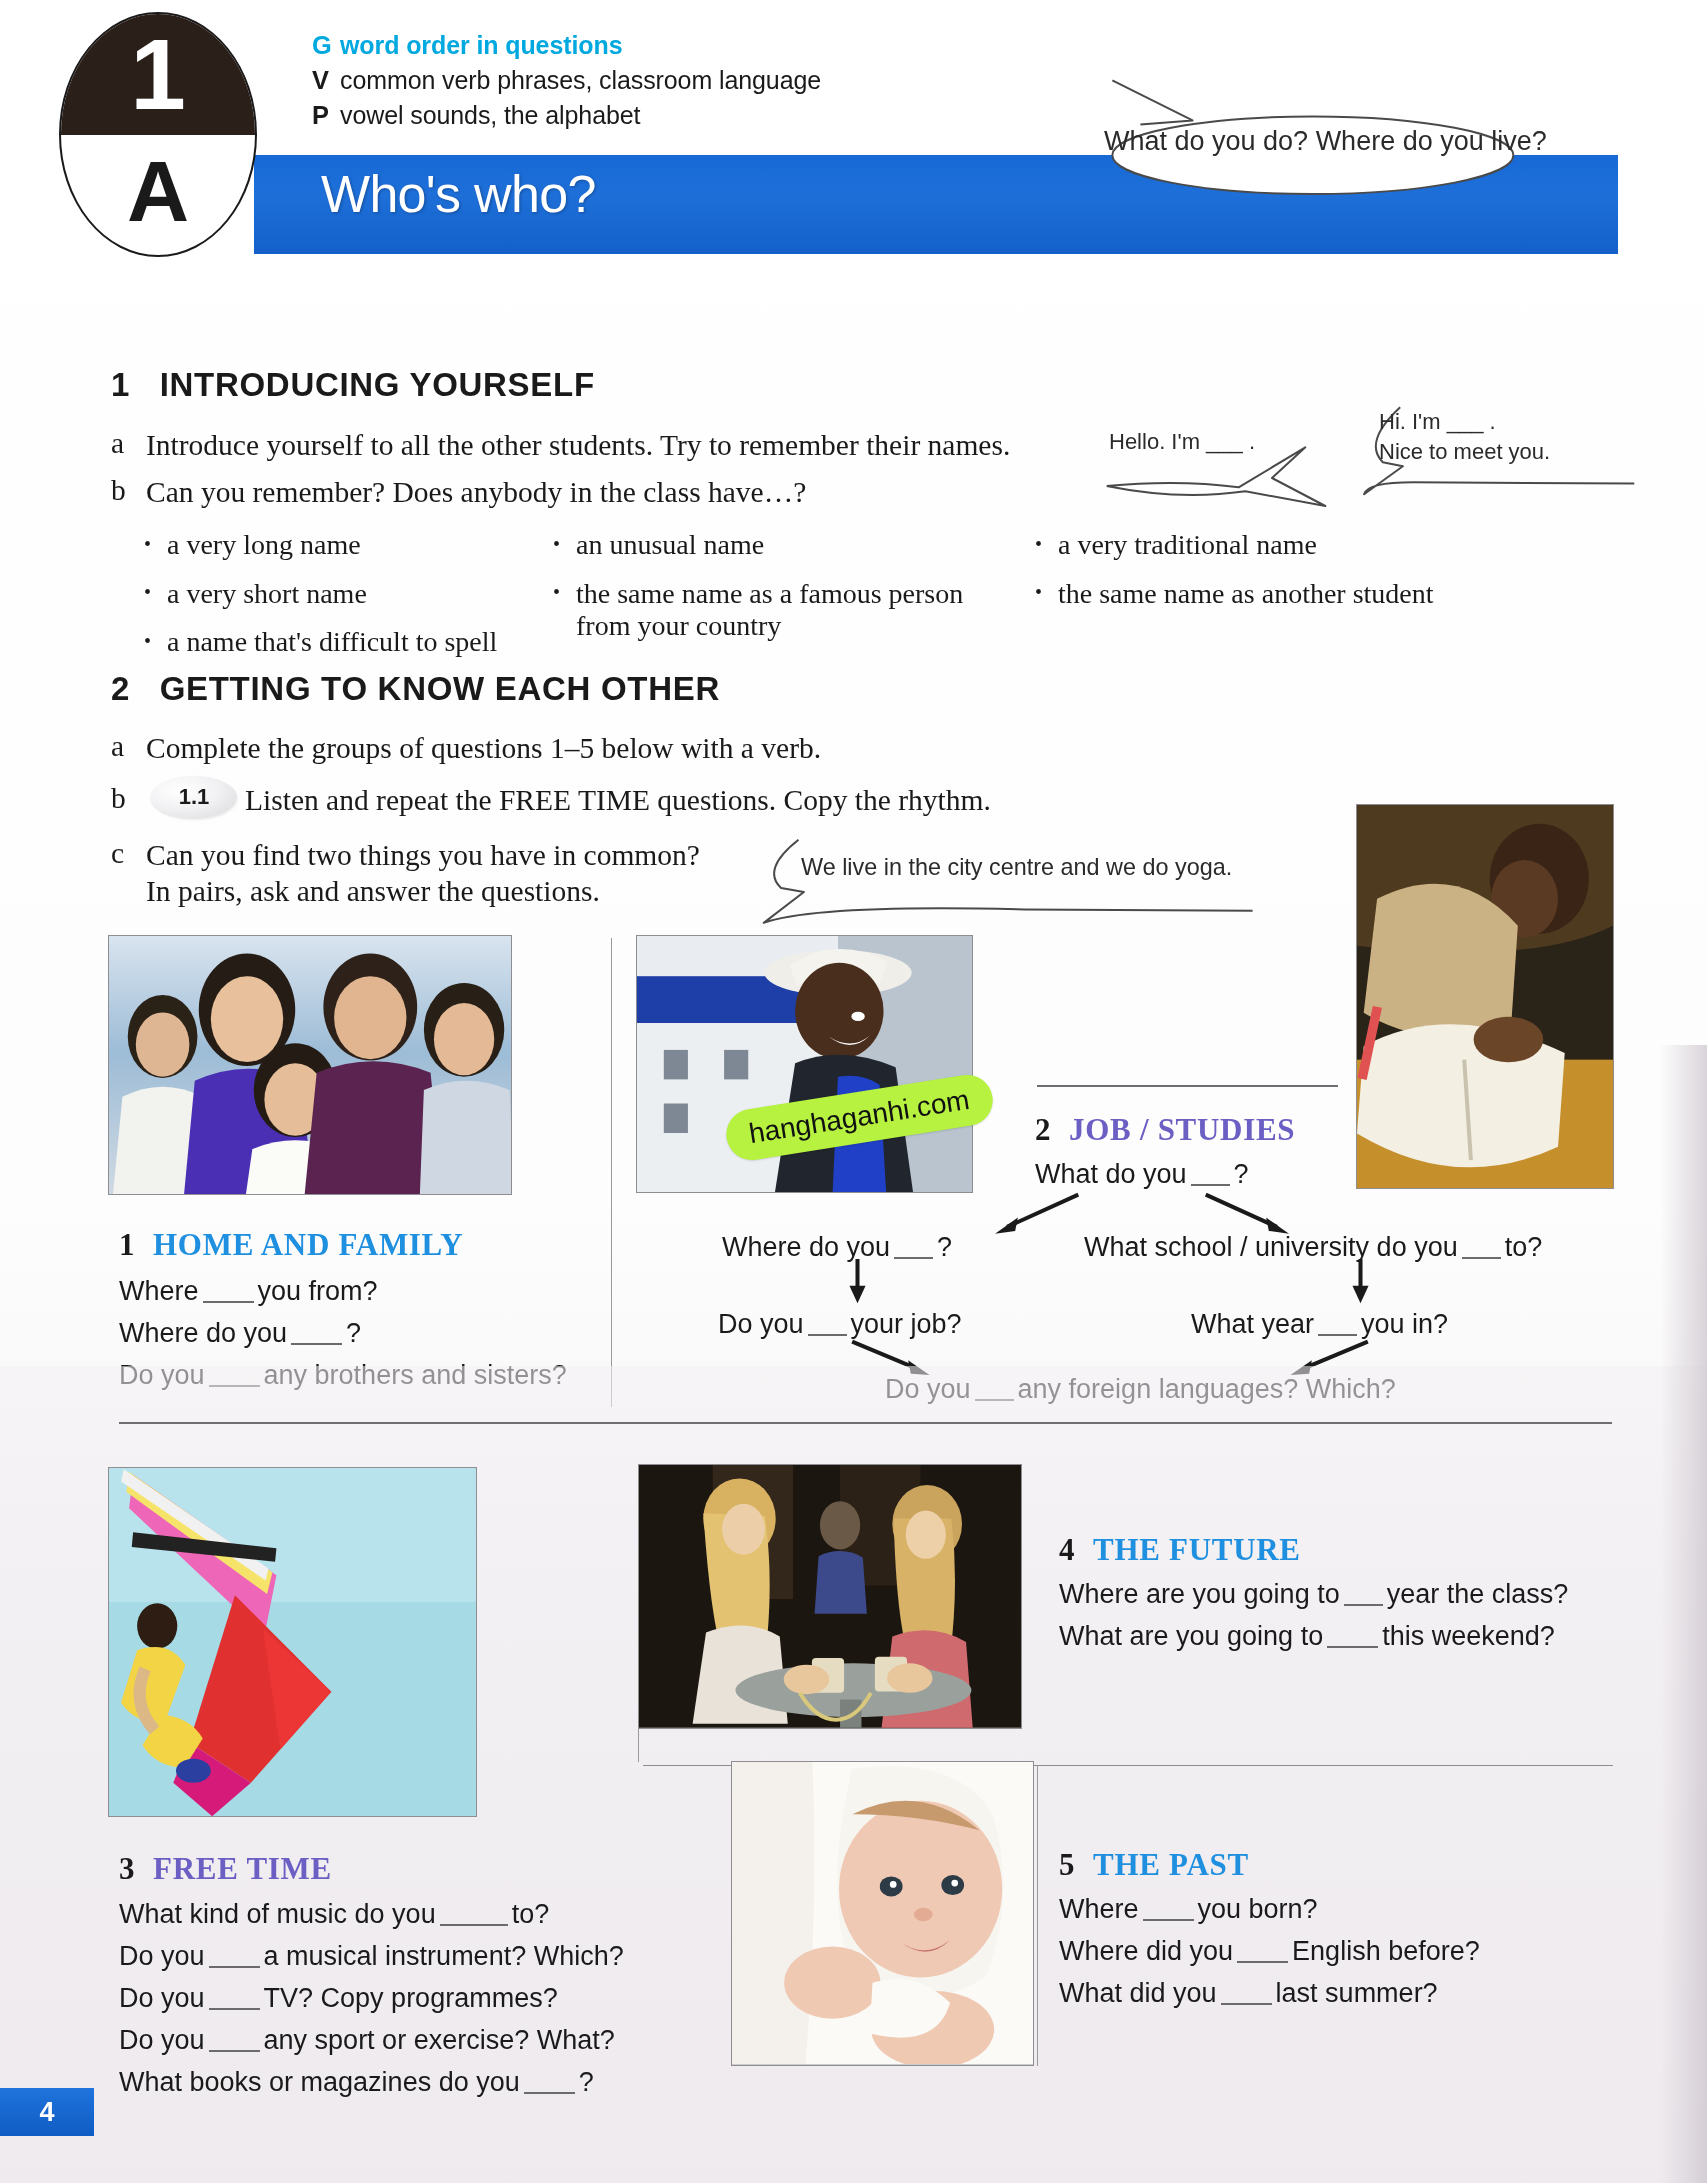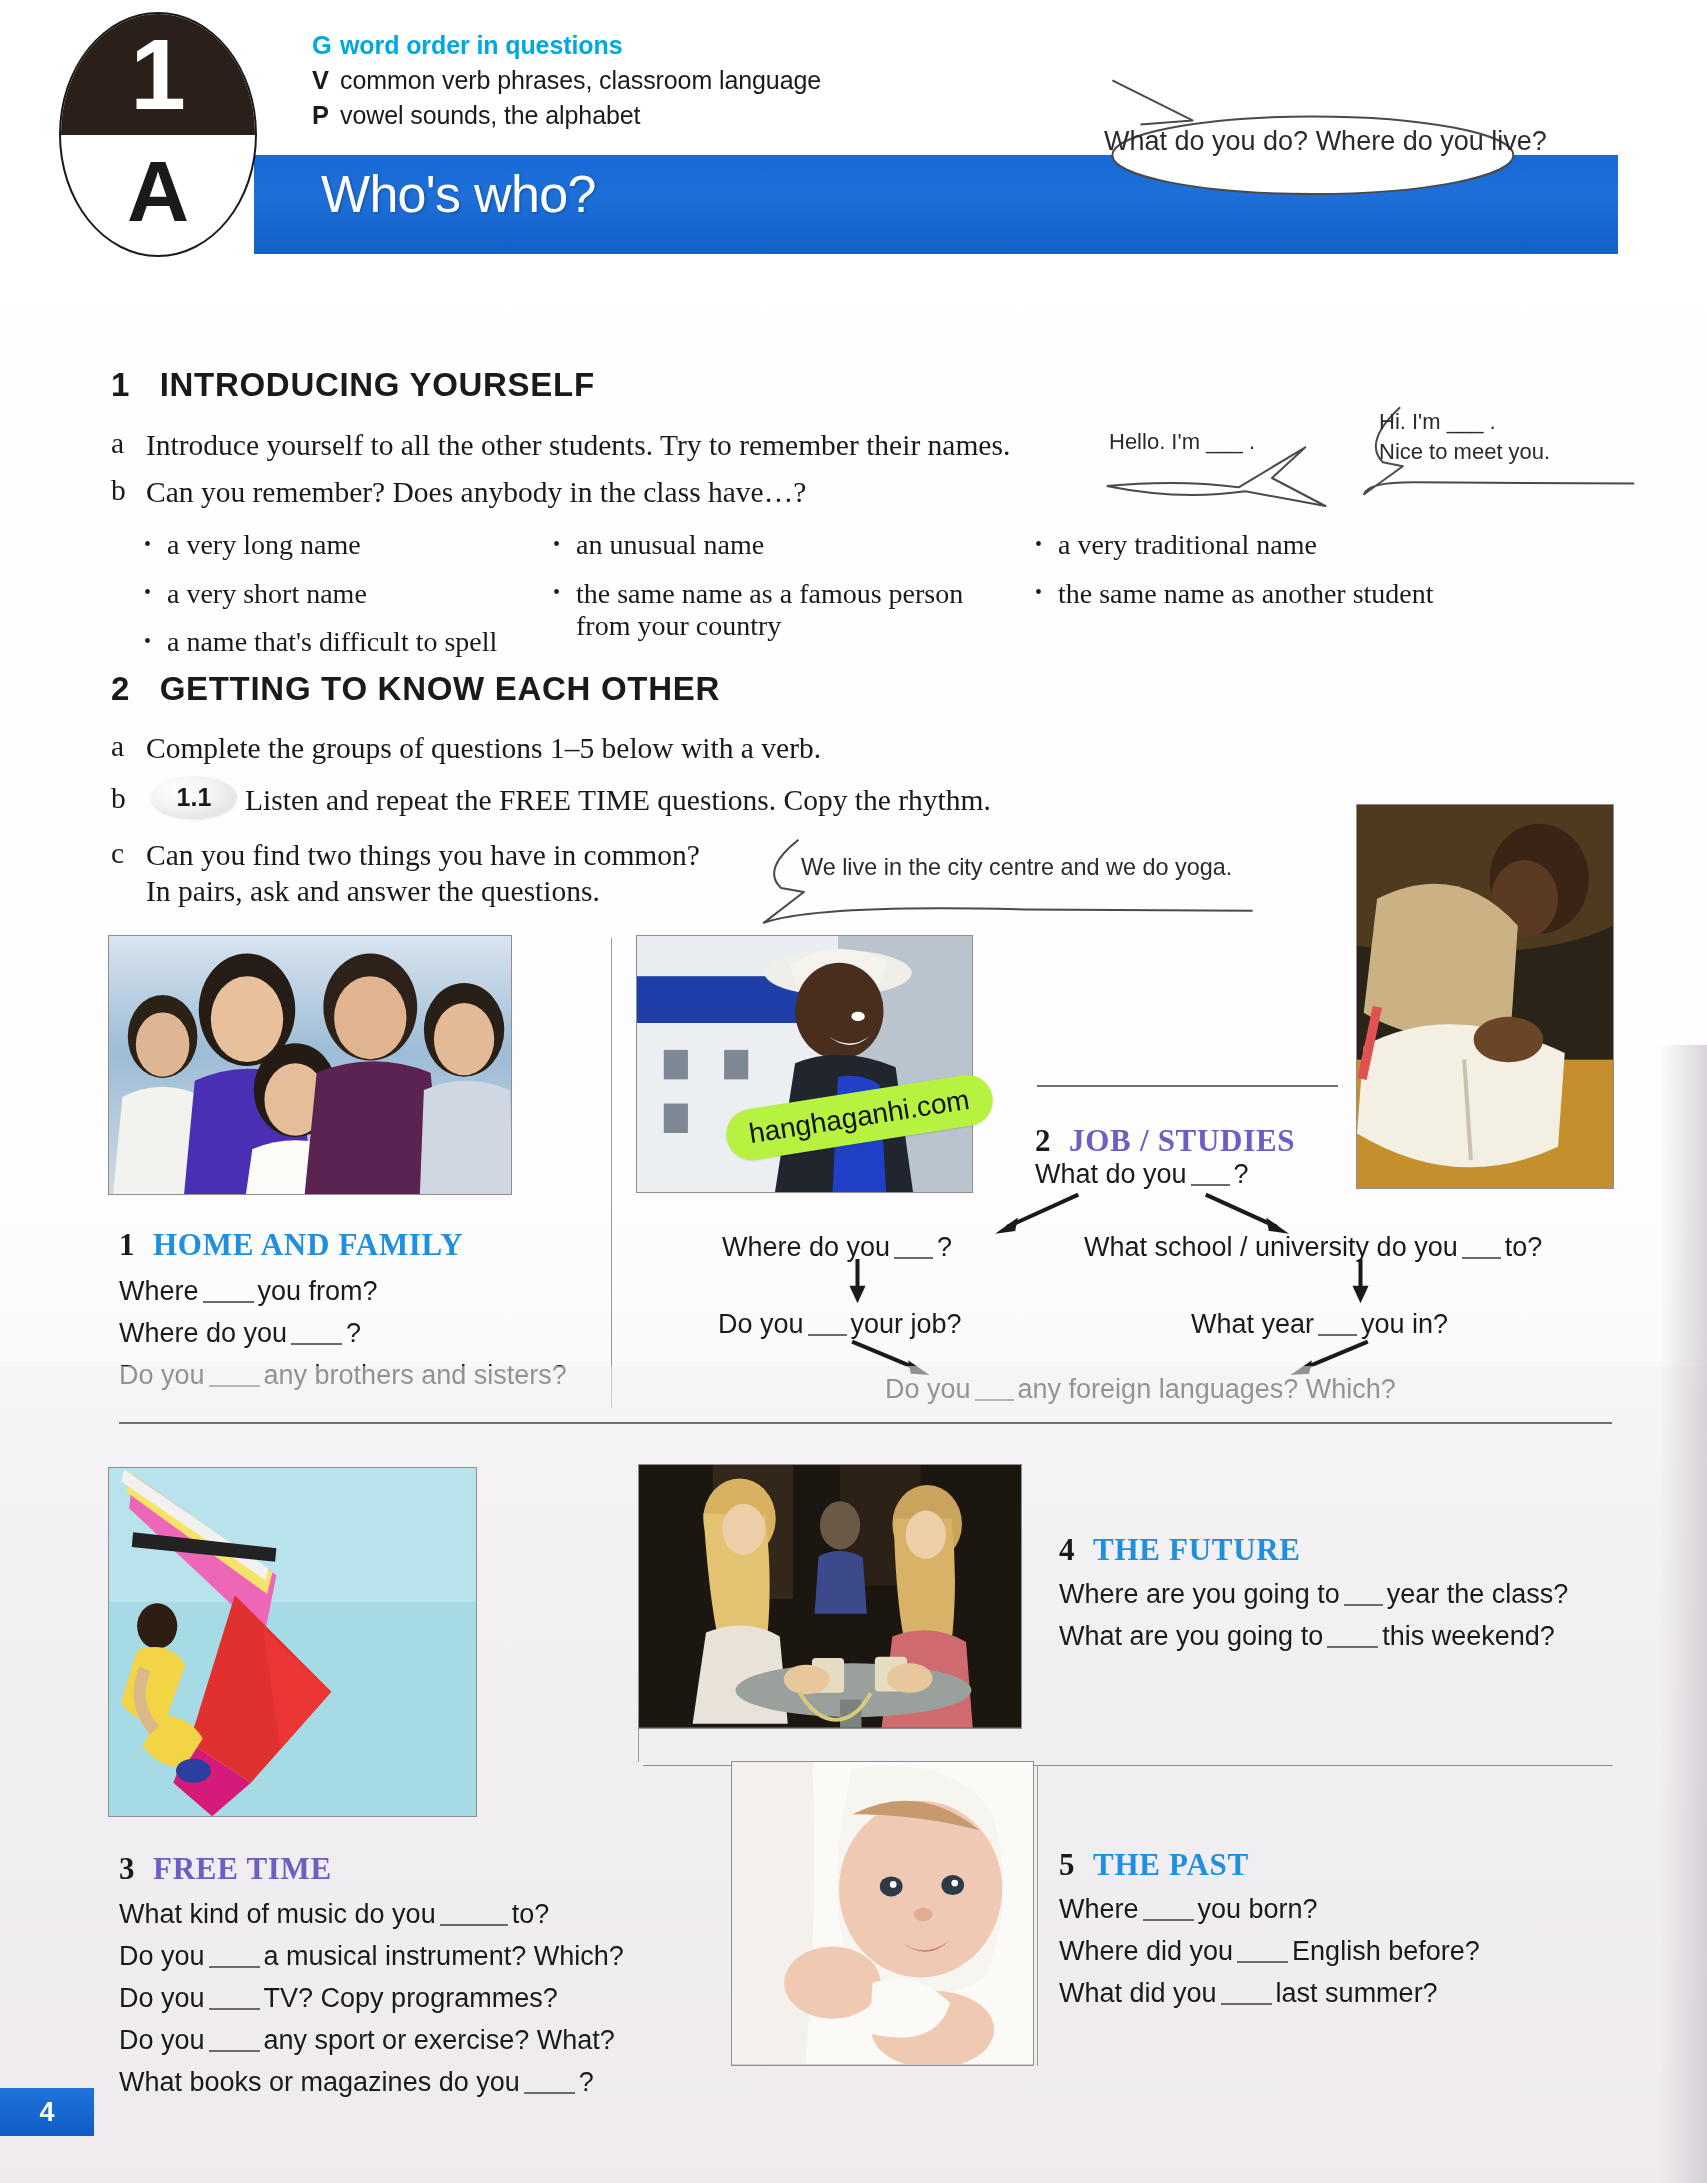--- a/index.html
+++ b/index.html
@@ -118,21 +118,21 @@
   #bul-c3{left:1058px;width:469px;}
 
   .audio-chip{
     position:absolute;left:151px;top:776px;width:86px;height:42px;
     border-radius:50%;
     background:radial-gradient(ellipse at 34% 34%, #ffffff 0%, #f2f2f4 45%, #d9d8dd 100%);
     box-shadow:0 1.3px 2.7px rgba(0,0,0,.13);
   }
   .audio-chip span{
     position:absolute;left:0;top:0;width:100%;line-height:42px;text-align:center;
-    font-family:"Liberation Sans",sans-serif;font-weight:bold;font-size:25px;color:#1a1a1a;
+    font-family:"Liberation Sans",sans-serif;font-weight:bold;font-size:22px;color:#1a1a1a;
   }
 
   
   .photo{position:absolute;border:1.3px solid #8d8d92;overflow:hidden;background:#ccc;}
 
   #ph-family{left:108px;top:935px;width:402px;height:258px;}
   #ph-man{left:636px;top:935px;width:335px;height:256px;}
   #ph-study{left:1356px;top:804px;width:256px;height:383px;}
   #ph-surf{left:108px;top:1467px;width:367px;height:348px;}
   #ph-cafe{left:638px;top:1464px;width:382px;height:263px;}
@@ -164,21 +164,21 @@
   .vrule{position:absolute;background:#9a9a9e;width:1.3px;}
   .hrule{position:absolute;background:#6e6e73;height:2px;}
 
   
   #g1-head{left:119px;top:1227px;}
   #g1-l1{left:119px;top:1276px;}
   #g1-l2{left:119px;top:1318px;}
   #g1-l3{left:119px;top:1360px;}
 
   
-  #g2-head{left:1035px;top:1112px;margin-top:11px;}
+  #g2-head{left:1035px;top:1112px;}
   #g2-l1{left:1035px;top:1159px;}
   #g2-l2{left:722px;top:1232px;}
   #g2-l3{left:1084px;top:1232px;}
   #g2-l4{left:718px;top:1309px;}
   #g2-l5{left:1191px;top:1309px;}
   #g2-l6{left:885px;top:1374px;}
 
   
   #g3-head{left:119px;top:1851px;}
   #g3-l1{left:119px;top:1899px;text-align:right;}

